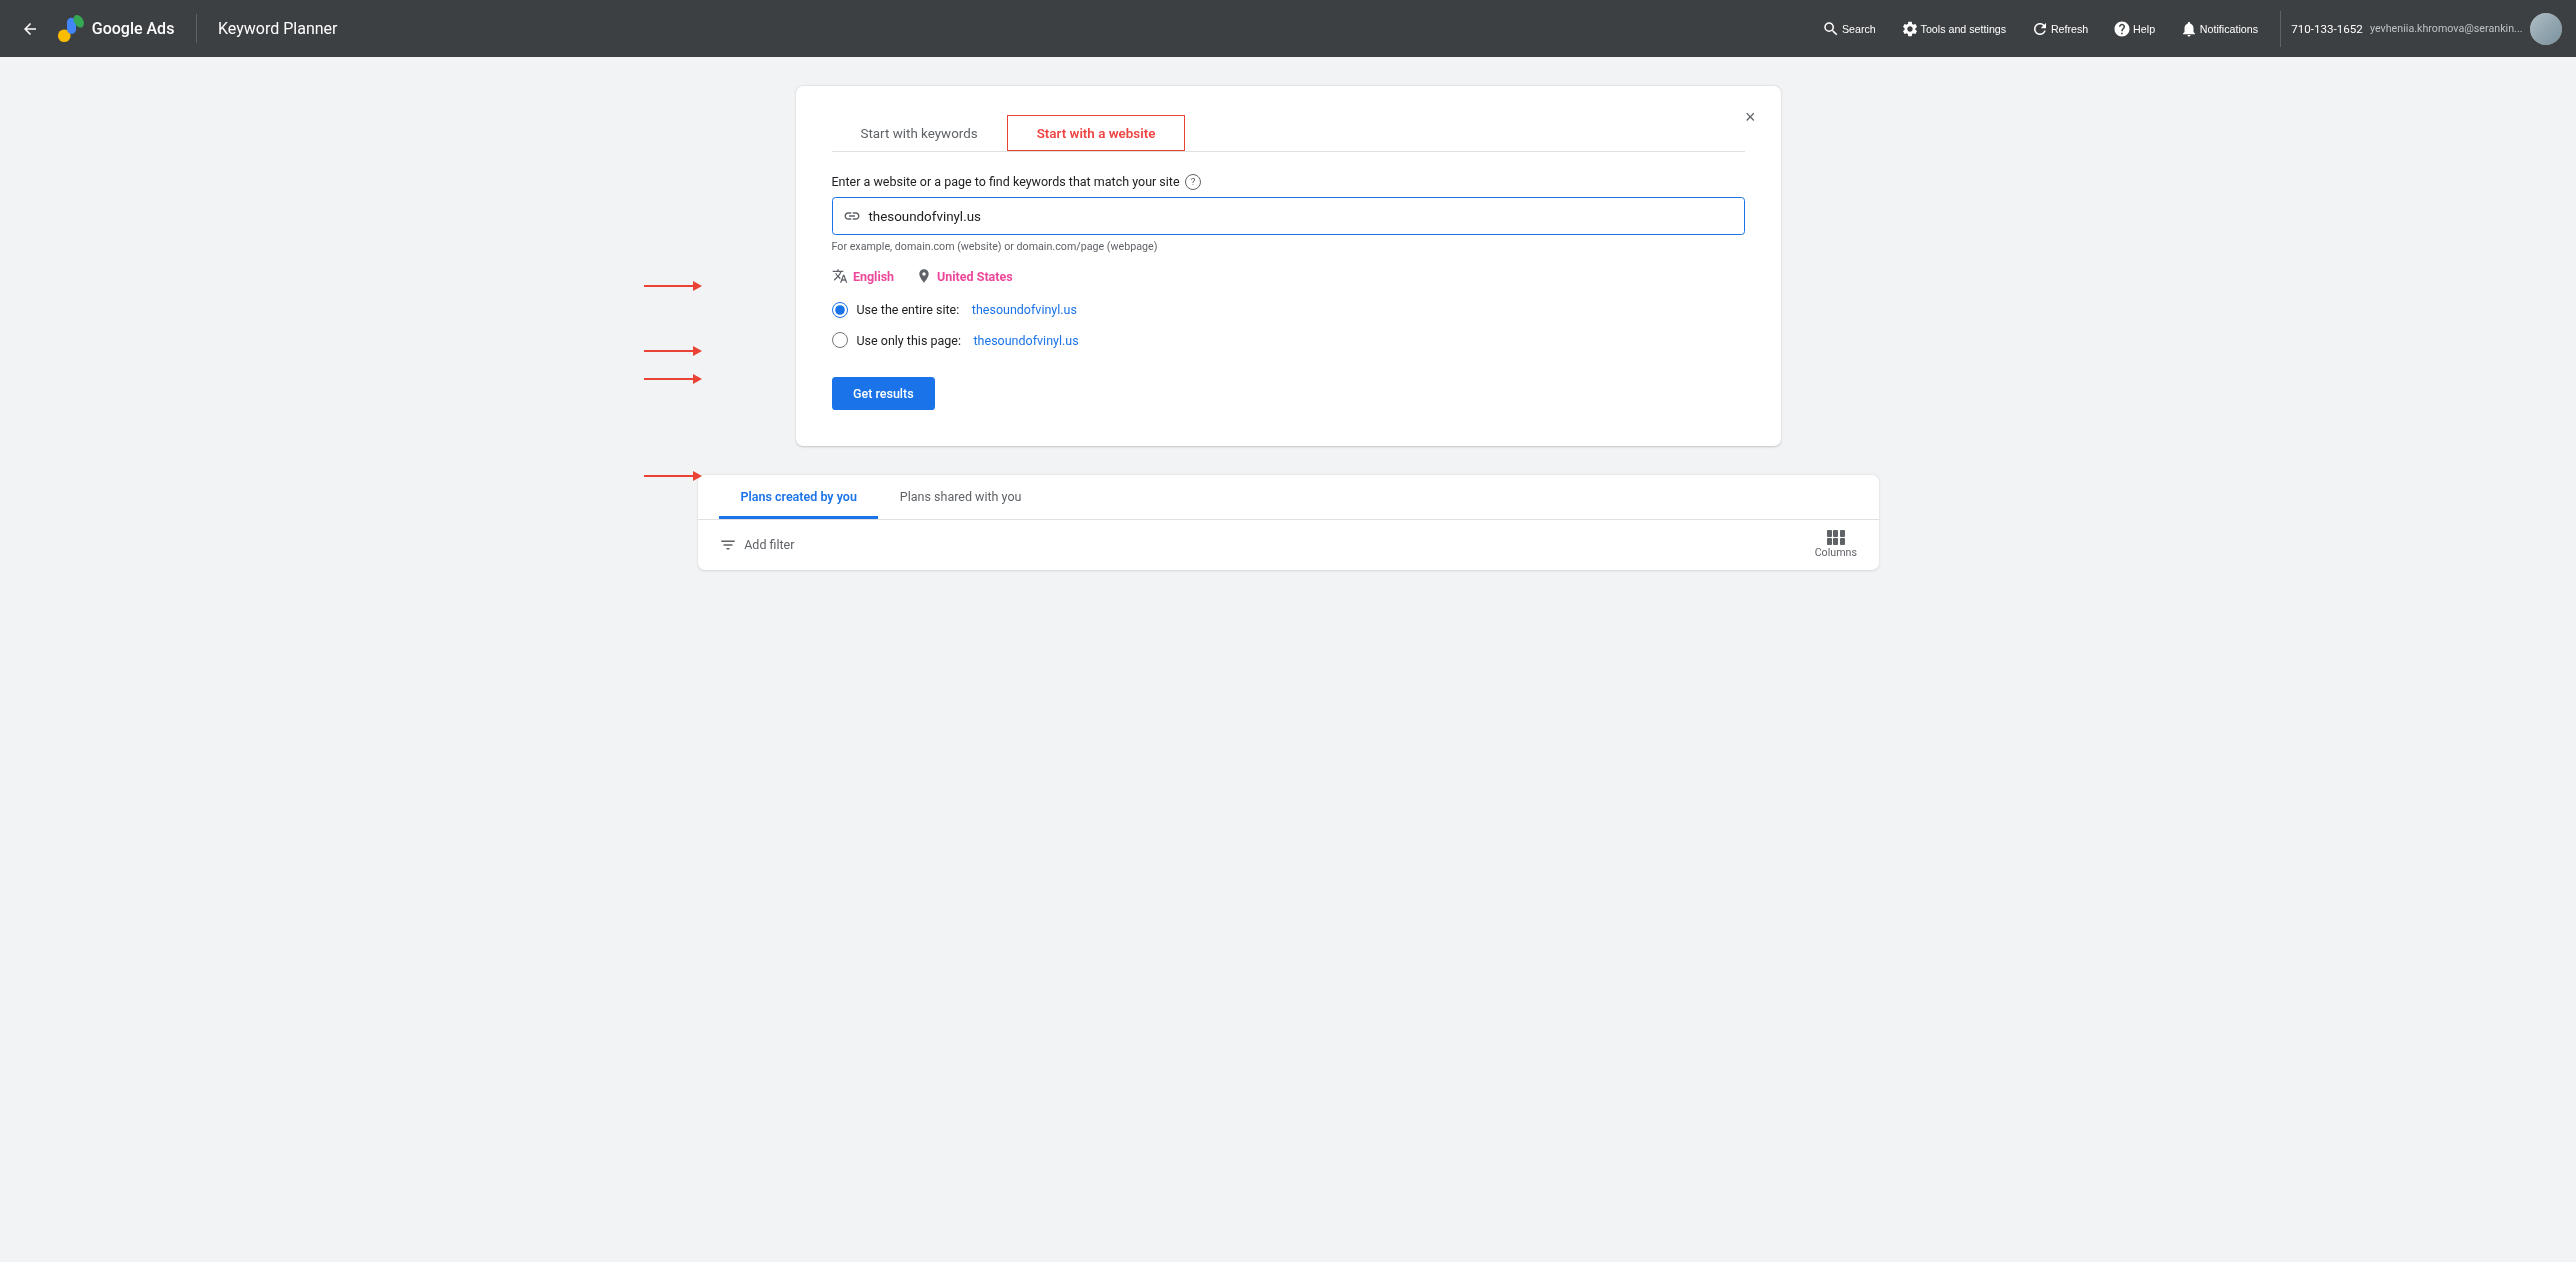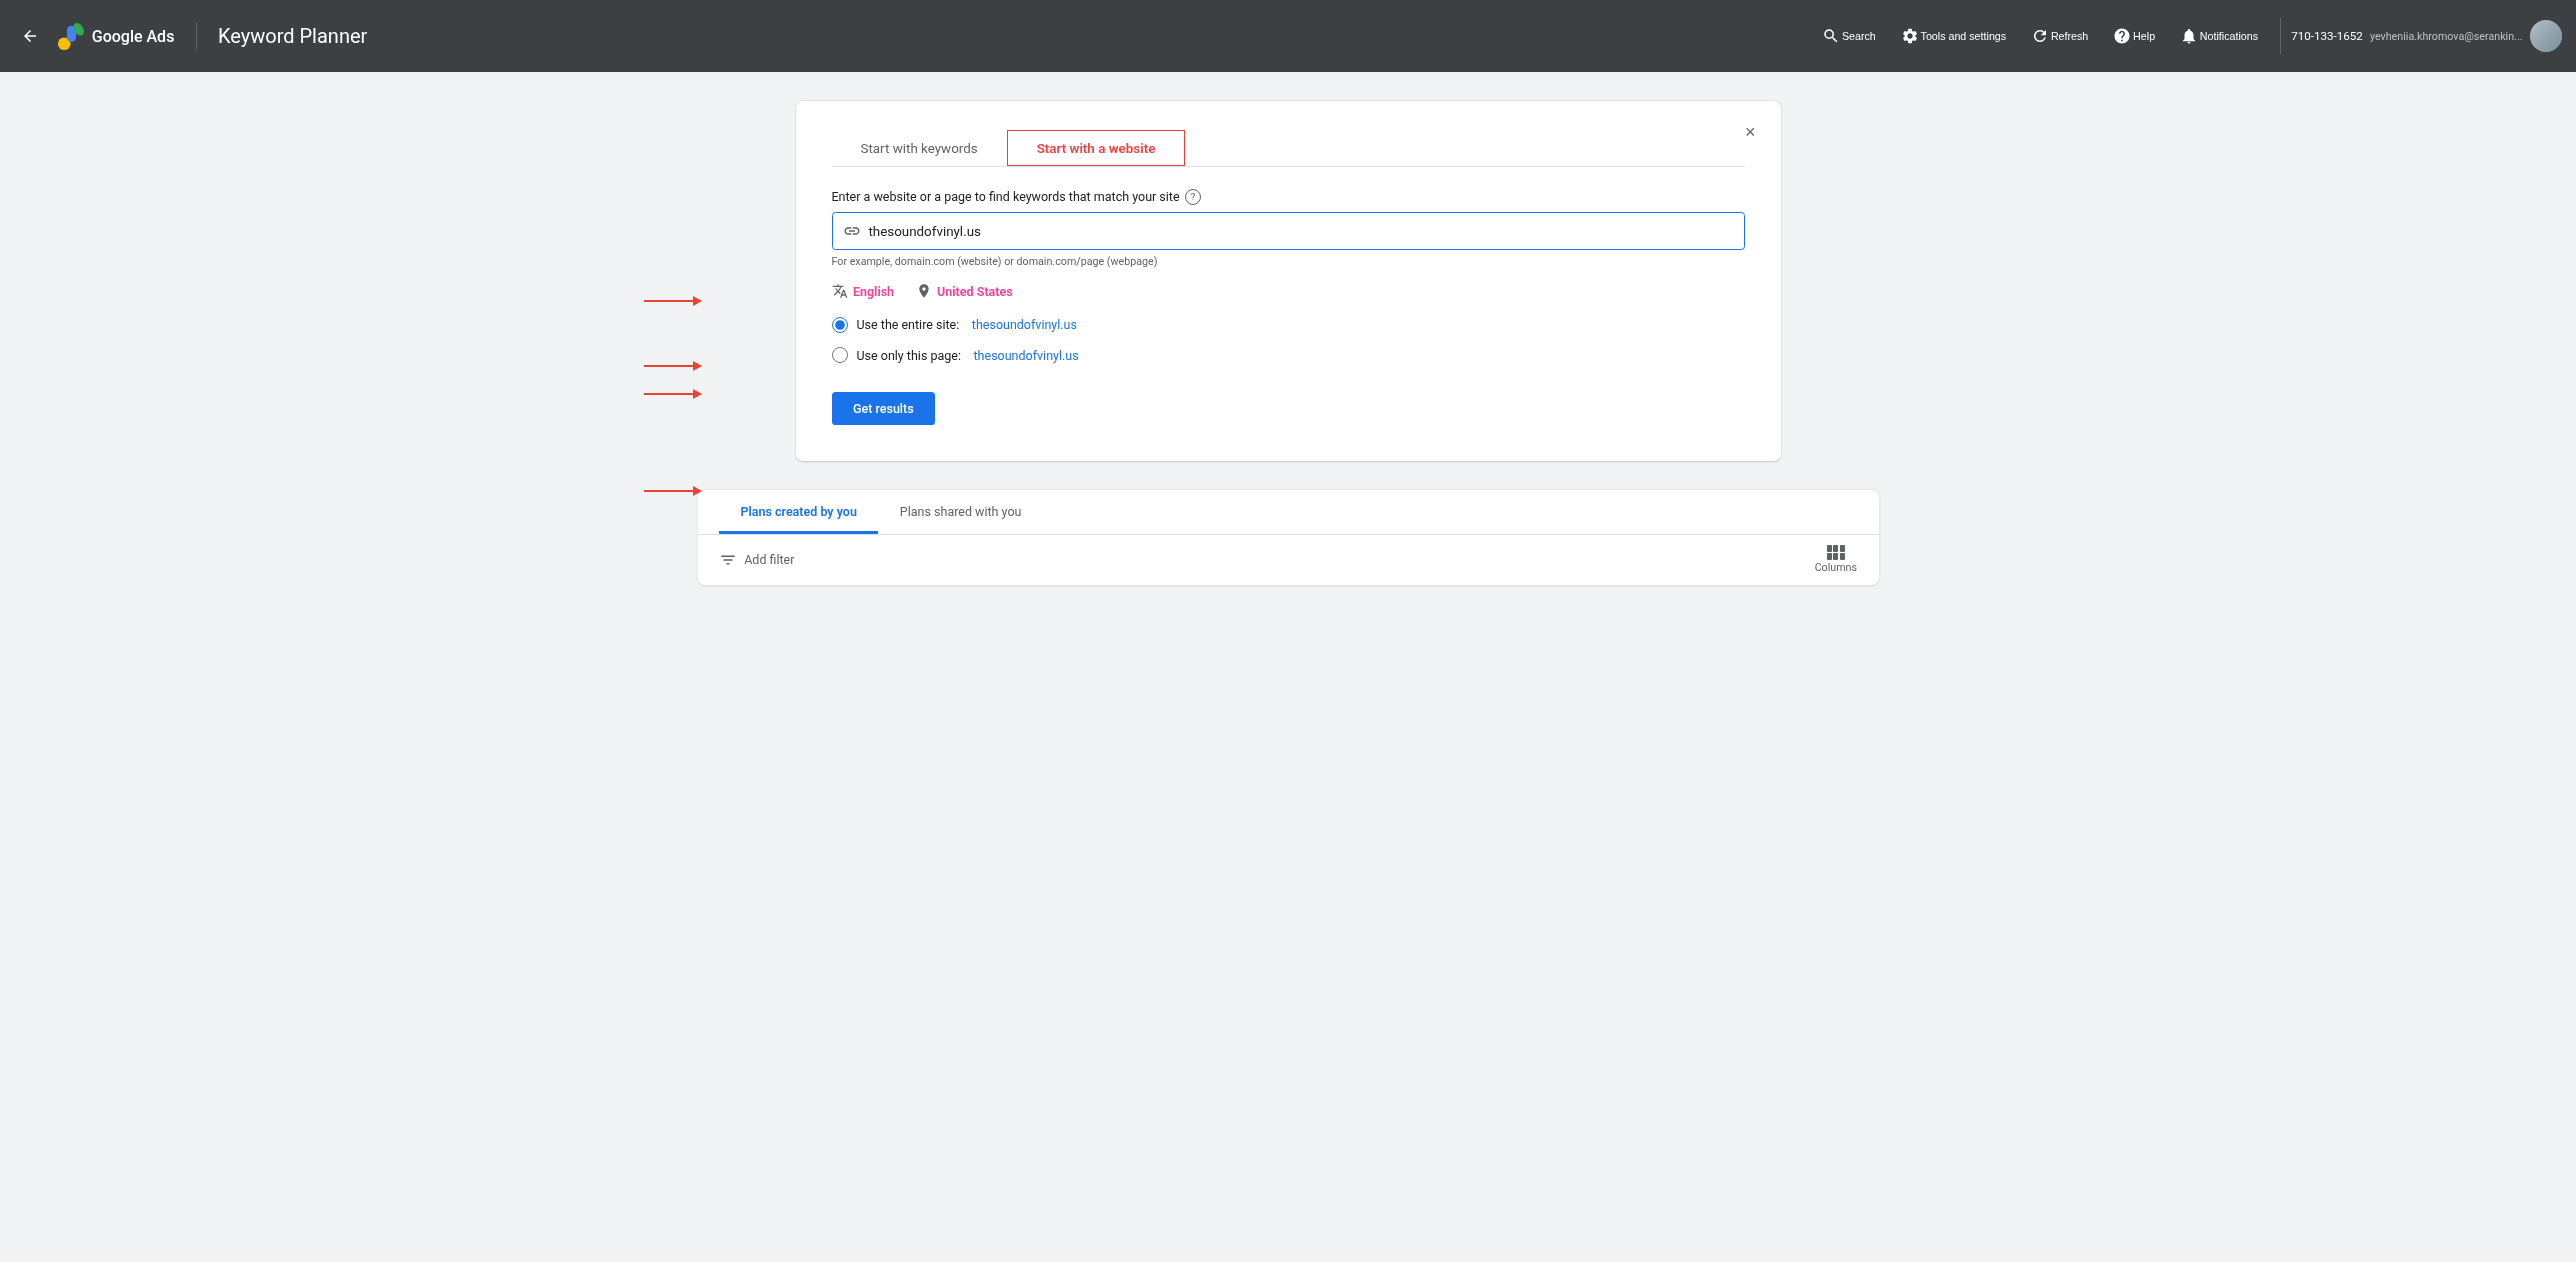--- a/index.html
+++ b/index.html
@@ -7,21 +7,21 @@
       font-family: 'Google Sans', Roboto, Arial, sans-serif;
       background: #f1f3f4;
       min-height: 100vh;
       font-size: 12.5px;
       color: #202124;
     }
 
     
     .header {
       background: #3c4043;
-      height: 72px;
+      height: 57px;
       display: flex;
       align-items: center;
       padding: 0 14.3px;
       position: relative;
       z-index: 10;
     }
     .header-left {
       display: flex;
       align-items: center;
       gap: 10.7px;
@@ -52,21 +52,21 @@
       font-weight: 500;
     }
     .divider-v {
       width: 0.9px;
       height: 29px;
       background: #5f6368;
       margin: 0 10.7px;
     }
     .page-title-header {
       color: #fff;
-      font-size: 20px;
+      font-size: 16px;
       font-weight: 400;
     }
     .header-right {
       display: flex;
       align-items: center;
       gap: 3.6px;
     }
     .header-btn {
       display: flex;
       align-items: center;

